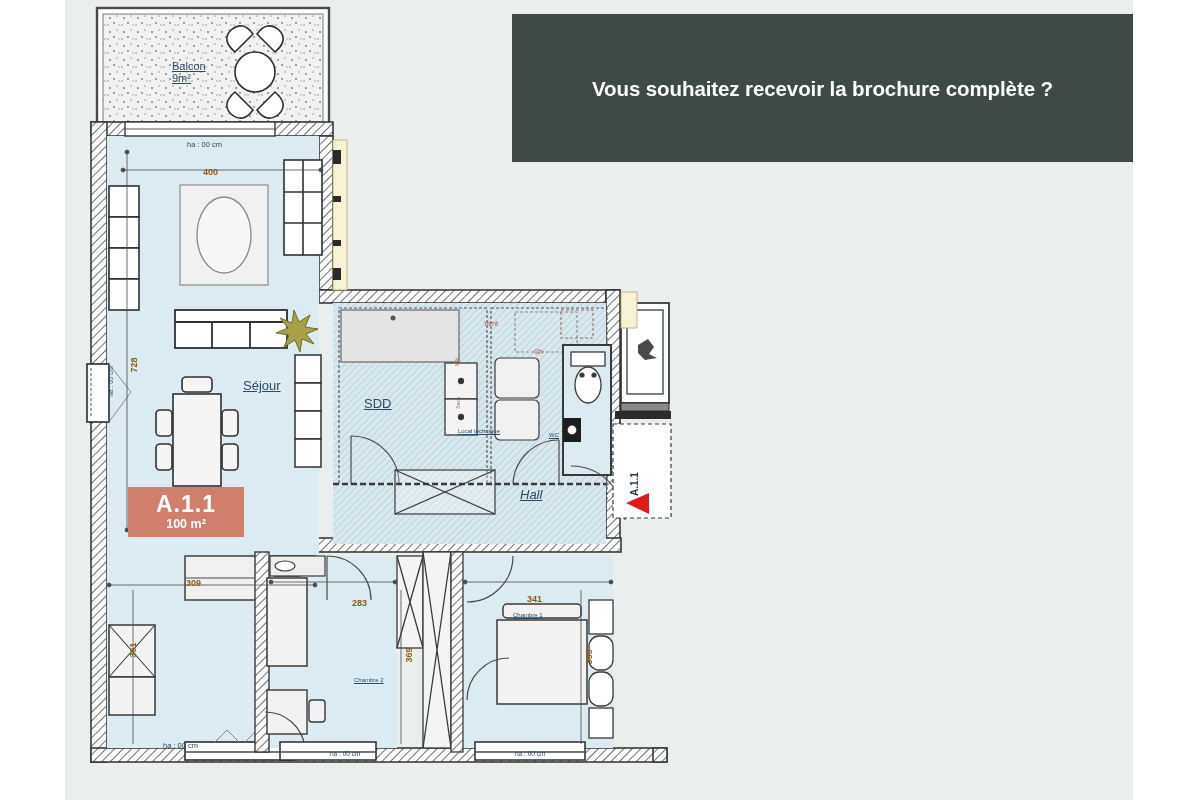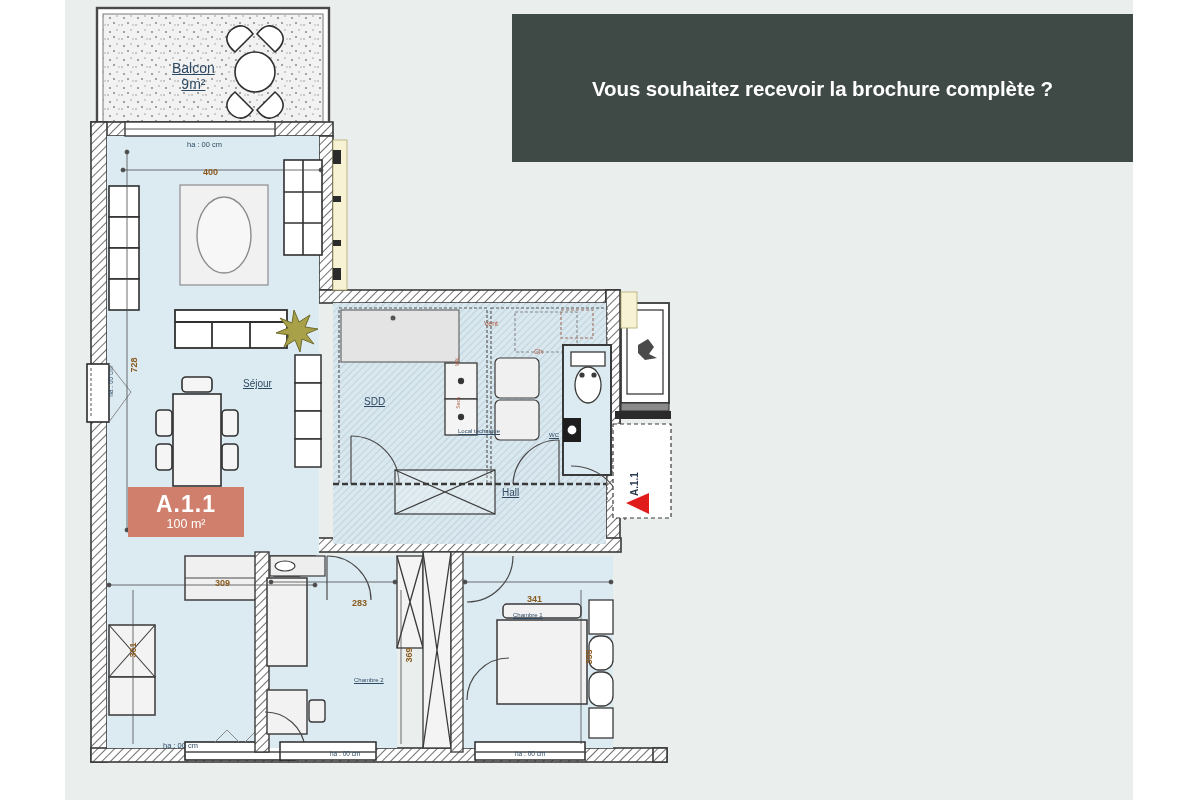--- a/index.html
+++ b/index.html
@@ -32,30 +32,30 @@
   #plan{position:absolute;left:65px;top:0;width:700px;height:800px;}
 
   
   #badge{
     position:absolute;left:128px;top:487px;width:116px;height:50px;
     background:#cf7f6c;
     display:flex;flex-direction:column;align-items:center;justify-content:center;
     color:#ffffff;
   }
   #badge .b1{font-size:23px;font-weight:bold;letter-spacing:1px;line-height:23px;}
-  #badge .b2{font-size:12.5px;font-weight:normal;line-height:15px;margin-top:1px;}
+  #badge .b2{font-size:12.5px;font-weight:bold;line-height:15px;margin-top:1px;}
 
   
-  .lbl{position:absolute;color:#2e4a63;font-size:10px;white-space:nowrap;
+  .lbl{position:absolute;color:#2e4a63;font-size:13px;white-space:nowrap;
        text-decoration:underline;text-underline-offset:1px;}
   .lbl.sm{font-size:6px;}
   .dim{position:absolute;color:#8a5a1e;font-size:9px;font-weight:bold;white-space:nowrap;}
   .hacm{position:absolute;color:#2e4a63;font-size:7.5px;white-space:nowrap;}
   .rose{position:absolute;color:#b0583f;font-size:7px;white-space:nowrap;}
-  .balc{position:absolute;color:#2e4a63;font-size:14px;text-align:center;white-space:nowrap;
+  .balc{position:absolute;color:#2e4a63;font-size:11px;text-align:left;white-space:nowrap;
         text-decoration:underline;}
   .aright{position:absolute;color:#2b3b4d;font-size:10px;font-weight:bold;white-space:nowrap;}
 </style>
 </head>
 <body>
 
 <div id="stage">
 
   <div class="white-left"></div>
   <div class="bg-canvas"></div>
@@ -363,31 +363,31 @@
   </svg>
 
   <div class="balc" style="left:172px;top:60px;">
     <span>Balcon</span><br>
     <span>9m²</span>
   </div>
 
   <div class="hacm" style="left:187px;top:140px;">ha : 00 cm</div>
   <div class="dim" style="left:203px;top:167px;">400</div>
   <div class="dim" style="left:126px;top:360px;transform:rotate(-90deg);">728</div>
-  <div class="dim" style="left:186px;top:578px;margin-left:29px;">309</div>
+  <div class="dim" style="left:186px;top:578px;">309</div>
   <div class="dim" style="left:125px;top:645px;transform:rotate(-90deg);">361</div>
   <div class="dim" style="left:352px;top:598px;">283</div>
   <div class="dim" style="left:401px;top:650px;transform:rotate(-90deg);">369</div>
   <div class="dim" style="left:527px;top:594px;">341</div>
   <div class="dim" style="left:581px;top:652px;transform:rotate(-90deg);">355</div>
 
   <div class="lbl" style="left:243px;top:378px;">Séjour</div>
   <div class="lbl" style="left:364px;top:396px;">SDD</div>
   <div class="lbl sm" style="left:458px;top:428px;">Local technique</div>
-  <div class="lbl" style="left:502px;top:487px;">Hall</div>
+  <div class="lbl" style="left:520px;top:487px;font-style:italic;">Hall</div>
   <div class="lbl sm" style="left:549px;top:432px;">WC</div>
   <div class="lbl sm" style="left:513px;top:612px;">Chambre 1</div>
   <div class="lbl sm" style="left:354px;top:677px;">Chambre 2</div>
 
   <div class="rose" style="left:484px;top:320px;">Vent</div>
   <div class="rose" style="left:534px;top:348px;">Ch</div>
   <div class="rose" style="left:452px;top:358px;transform:rotate(-90deg);font-size:5px;">MAL</div>
   <div class="rose" style="left:452px;top:400px;transform:rotate(-90deg);font-size:5px;">Sech</div>
 
   <div class="hacm" style="left:163px;top:741px;">ha : 00 cm</div>

